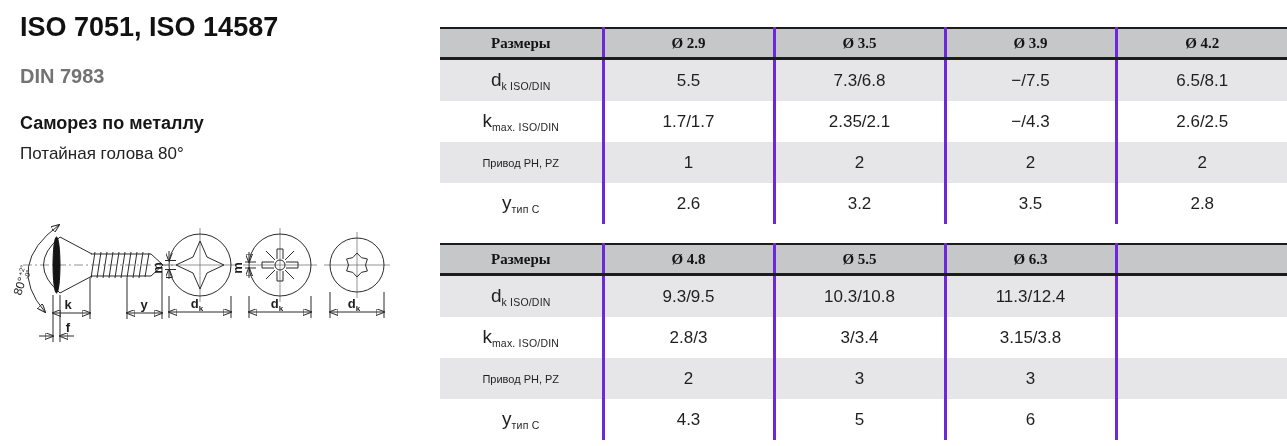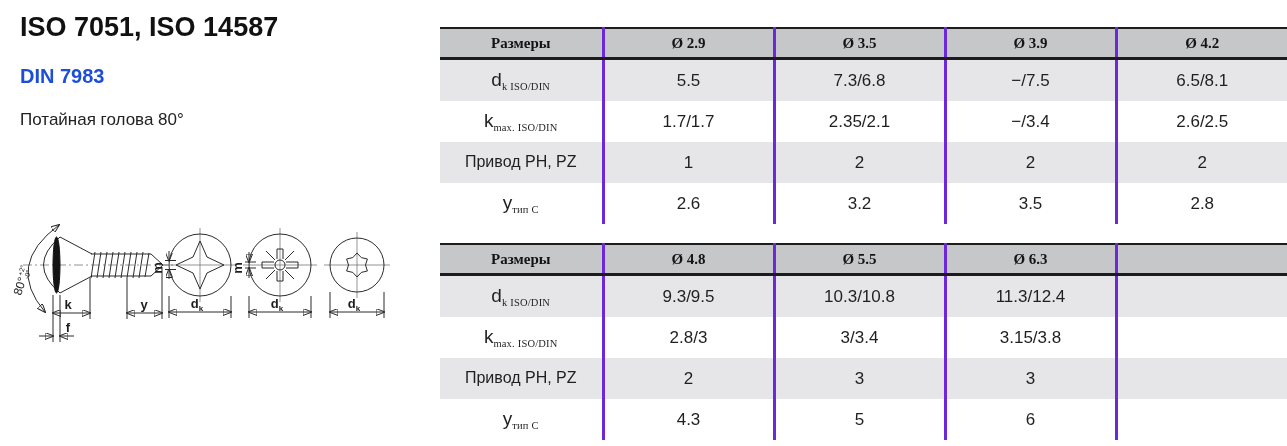--- a/index.html
+++ b/index.html
@@ -1,21 +1,21 @@
 <!DOCTYPE html>
 <html><head>
 <meta charset="utf-8">
 <style>
   html,body{margin:0;padding:0;background:#fff;}
   .page{position:relative;width:1287px;height:446px;background:#fff;overflow:hidden;
         font-family:"Liberation Sans",sans-serif;color:#1f1f1f;}
   
   .info{position:absolute;left:20px;top:12px;width:400px;}
   .title{font-size:27px;font-weight:700;color:#111;letter-spacing:0;margin:0 0 0 0;}
-  .standard{font-size:20px;font-weight:700;color:#1d4ed8;margin-top:22px;}
+  .standard{font-size:20px;font-weight:700;color:#737373;margin-top:22px;}
   .desc{font-size:18px;font-weight:700;color:#161616;margin-top:22px;line-height:1.45;}
   .note{font-size:17px;font-weight:400;color:#222;margin-top:8px;}
   
   .drawing{position:absolute;left:5px;top:222px;}
   .drawing line,.drawing path,.drawing circle,.drawing polygon,.drawing polyline{
       stroke:#2b2b2b;fill:none;stroke-width:1;}
   .thin{stroke:#666 !important;stroke-width:0.7 !important;}
   .dimtext{fill:#1c1c1c;font-size:13px;font-weight:700;stroke:none;}
   .dimsub{font-size:8px;}
   .angletext{fill:#1c1c1c;font-size:12px;font-weight:400;stroke:none;}
@@ -24,32 +24,33 @@
   .spec-table{position:absolute;left:440px;border-collapse:collapse;table-layout:fixed;
       width:847px;}
   .t1{top:27px;} .t2{top:243px;}
   .spec-table th{background:#c6c7c9;border-top:2px solid #1c1c1c;border-bottom:3px solid #1c1c1c;
       height:28px;font-size:15px;font-weight:700;color:#141414;text-align:center;padding:0;font-family:Liberation Serif, serif;}
   .spec-table td{height:41px;text-align:center;vertical-align:middle;font-size:17px;
       color:#1f1f1f;padding:0;}
   .spec-table th + th, .spec-table td + td{border-left:3px solid #6d28d9;}
   .spec-table tbody tr:nth-child(odd) td{background:#e6e6e8;}
   .lbl .lm{font-size:19px;}
-  .lbl sub{font-size:10.5px;letter-spacing:0.2px;font-family:Liberation Serif, serif;}
-  .lbl.plain .lm{font-size:16px;}
+  .lbl sub{font-size:10.5px;letter-spacing:0.2px;}
+  .lbl.plain .lm{font-size:11px;}
 </style>
 </head>
 <body>
 
 <div class="page">
 
   <div class="info">
     <div class="title">ISO 7051, ISO 14587</div>
     <div class="standard">DIN 7983</div>
     <div class="desc">
+      <div>Саморез по металлу</div>
     </div>
     <div class="note">Потайная голова 80°</div>
   </div>
 
   <svg class="drawing" width="435" height="140" viewBox="0 0 435 140">
     <defs>
       <marker id="arw" orient="auto-start-reverse" markerWidth="9" markerHeight="7" refX="8" refY="3.5" viewBox="0 0 9 7">
         <path d="M0 0 L9 3.5 L0 7 z" fill="#2b2b2b" stroke="none"></path>
       </marker>
     </defs>
@@ -187,21 +188,21 @@
         <td class="lbl"><span class="lm">d</span><sub>k ISO/DIN</sub></td>
         <td>5.5</td>
         <td>7.3/6.8</td>
         <td>−/7.5</td>
         <td>6.5/8.1</td>
       </tr>
       <tr>
         <td class="lbl"><span class="lm">k</span><sub>max. ISO/DIN</sub></td>
         <td>1.7/1.7</td>
         <td>2.35/2.1</td>
-        <td>−/3.4</td>
+        <td>−/4.3</td>
         <td>2.6/2.5</td>
       </tr>
       <tr>
         <td class="lbl plain"><span class="lm">Привод PH, PZ</span><sub></sub></td>
         <td>1</td>
         <td>2</td>
         <td>2</td>
         <td>2</td>
       </tr>
       <tr>

